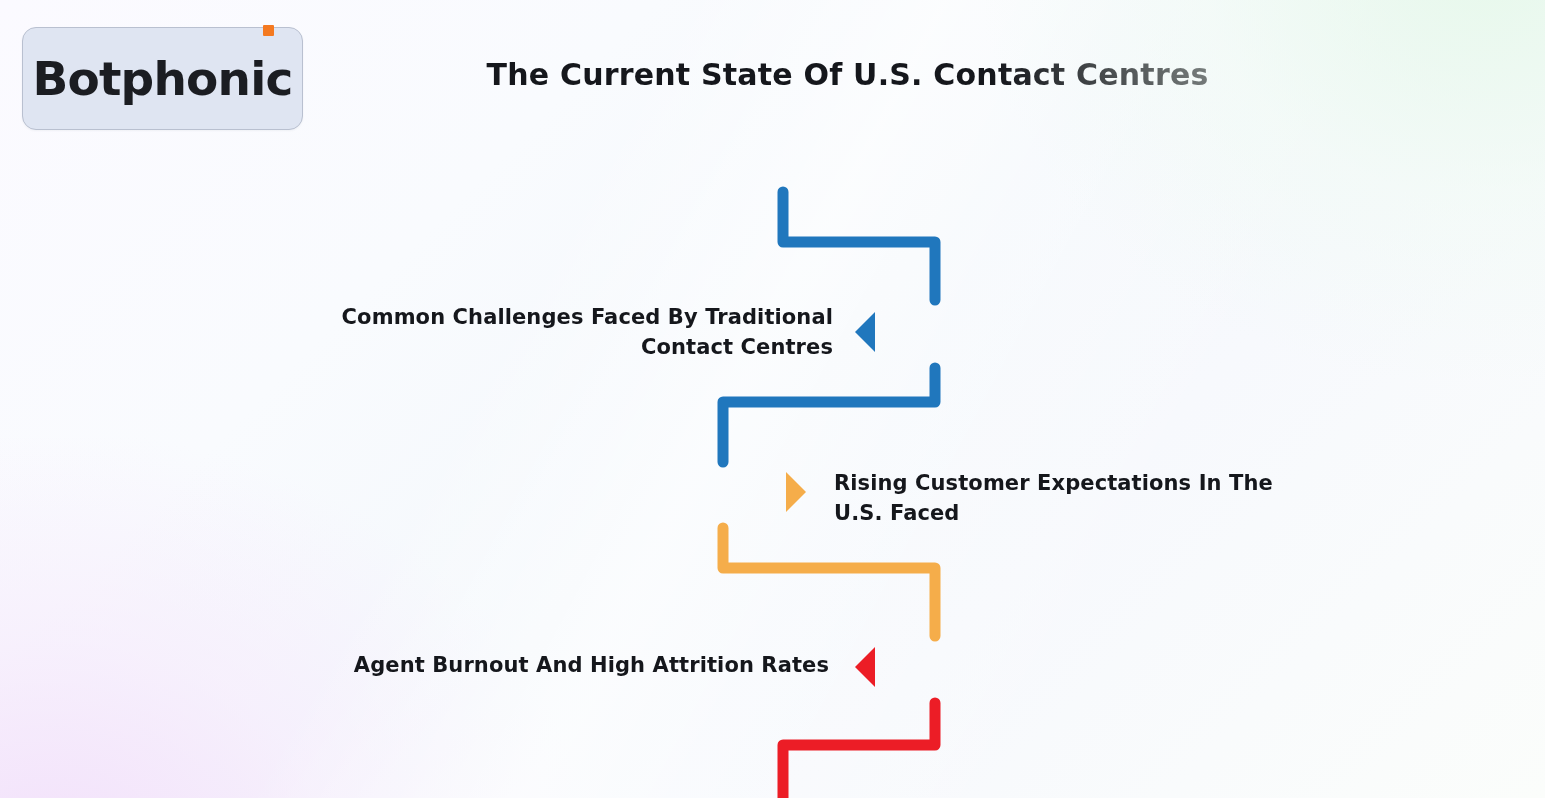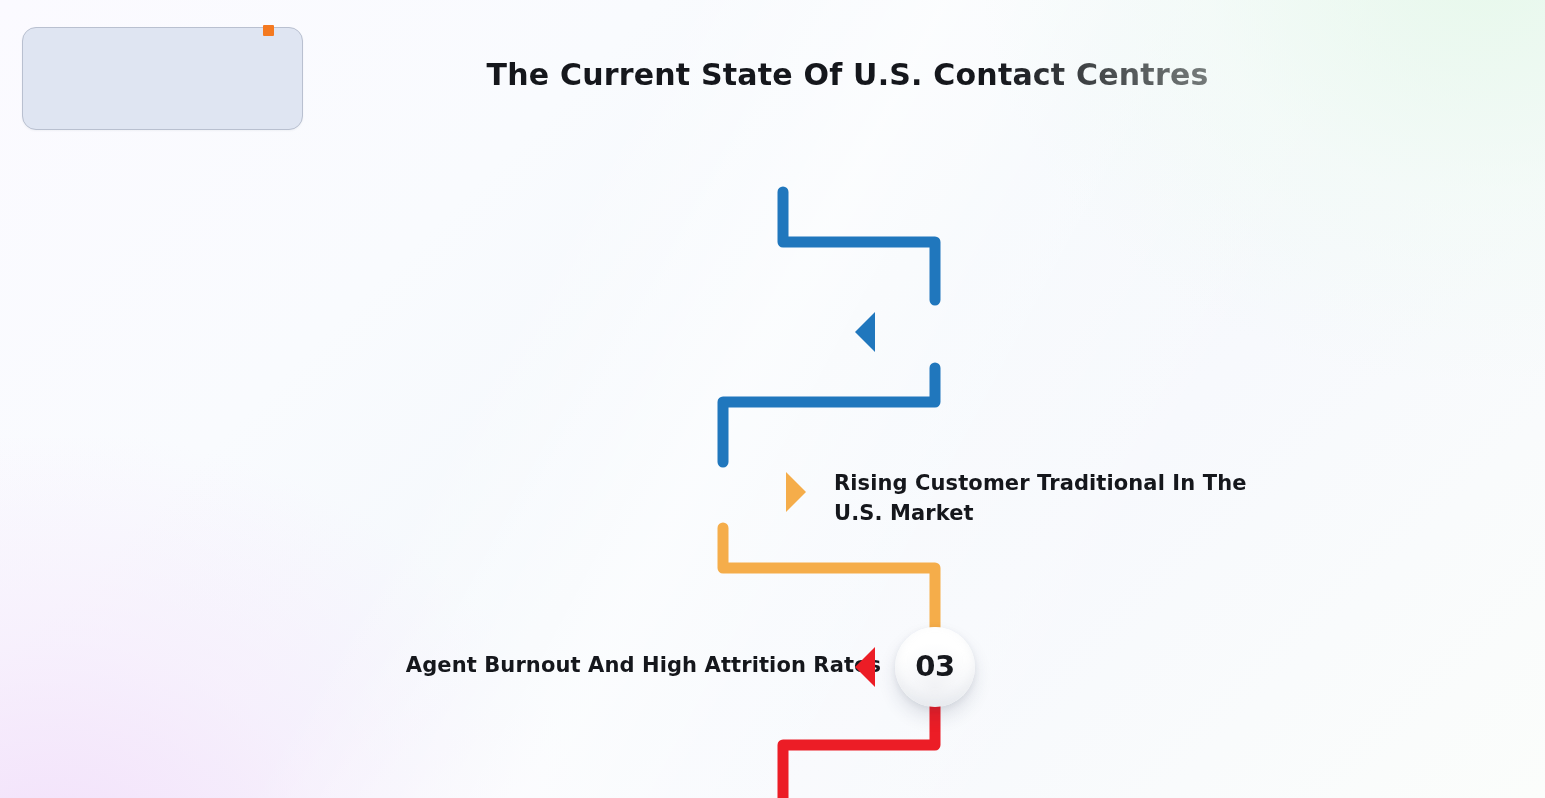--- a/index.html
+++ b/index.html
@@ -194,53 +194,52 @@
     width: 560px;
     text-align: right;
   }
   #caption-2 {
     left: 834px;
     top: 469px;
     width: 440px;
     text-align: left;
   }
   #caption-3 {
-    right: 664px;
+    right: 716px;
     top: 651px;
     width: 560px;
     text-align: right;
   }
 </style>
 </head>
 <body>
 
 <div id="slide">
 
   <div class="bg-sheen"></div>
 
   <div class="logo-box">
+    <div class="logo-word">Botphonic</div>
     <span class="logo-dot"></span>
   </div>
 
   <div class="deck-title">The Current State Of U.S. Contact Centres</div>
 
   <svg id="connectors" viewBox="0 0 1545 798" width="1545" height="798">
 
     <path d="M 783 192 L 783 242 L 935 242 L 935 300" fill="none" stroke="#2077bd" stroke-width="11" stroke-linecap="round" stroke-linejoin="round"></path>
     <path d="M 935 368 L 935 402 L 723 402 L 723 462" fill="none" stroke="#2077bd" stroke-width="11" stroke-linecap="round" stroke-linejoin="round"></path>
 
     <path d="M 723 528 L 723 568 L 935 568 L 935 636" fill="none" stroke="#f5ad4a" stroke-width="11" stroke-linecap="round" stroke-linejoin="round"></path>
 
     <path d="M 935 703 L 935 745 L 783 745 L 783 800" fill="none" stroke="#ec1d26" stroke-width="11" stroke-linecap="round" stroke-linejoin="round"></path>
   </svg>
 
   <span class="marker marker-left" id="marker-1"></span>
+  <div class="caption" id="caption-1">Common Challenges Faced By Traditional Contact Centres</div>
 
   <span class="marker marker-right" id="marker-2"></span>
-  <div class="caption" id="caption-2">Rising Customer Traditional In The U.S. Market</div>
-
-  <div class="node" id="node-3">
-    <span class="node-label">03</span>
-  </div>
+  <div class="caption" id="caption-2">Rising Customer Expectations In The U.S. Faced</div>
+
   <span class="marker marker-left" id="marker-3"></span>
   <div class="caption" id="caption-3">Agent Burnout And High Attrition Rates</div>
 
 </div>
 
 </body></html>

